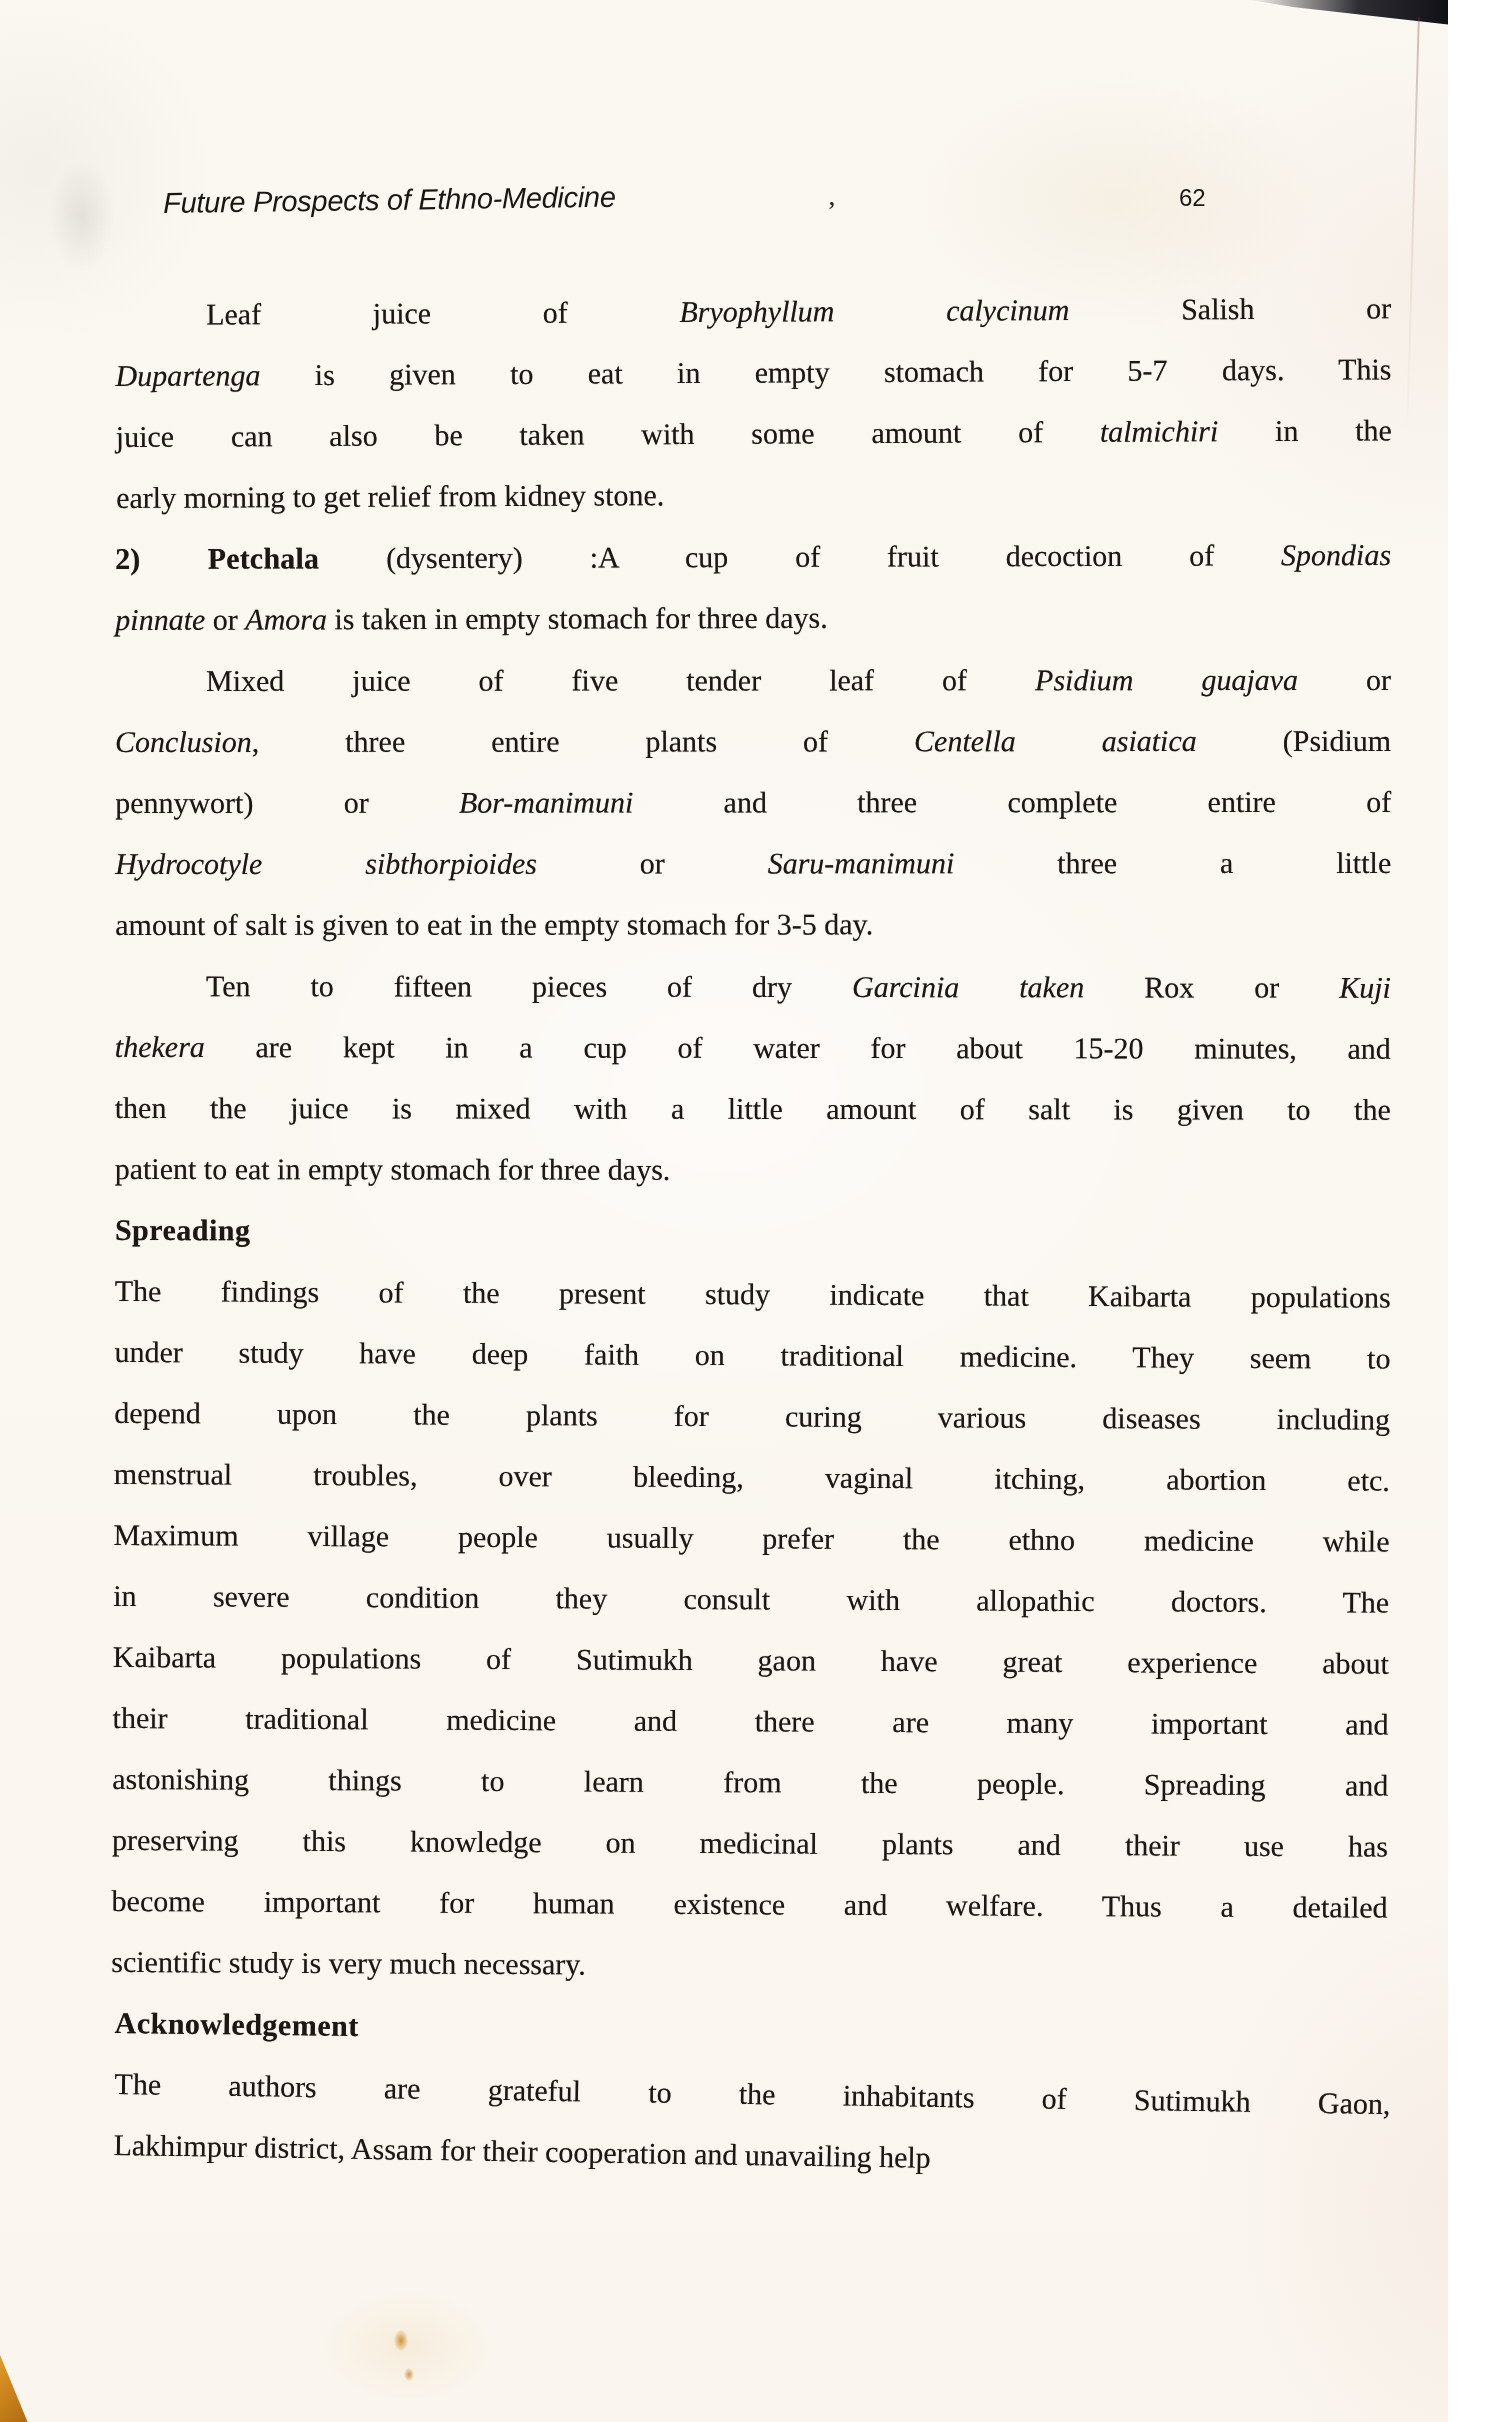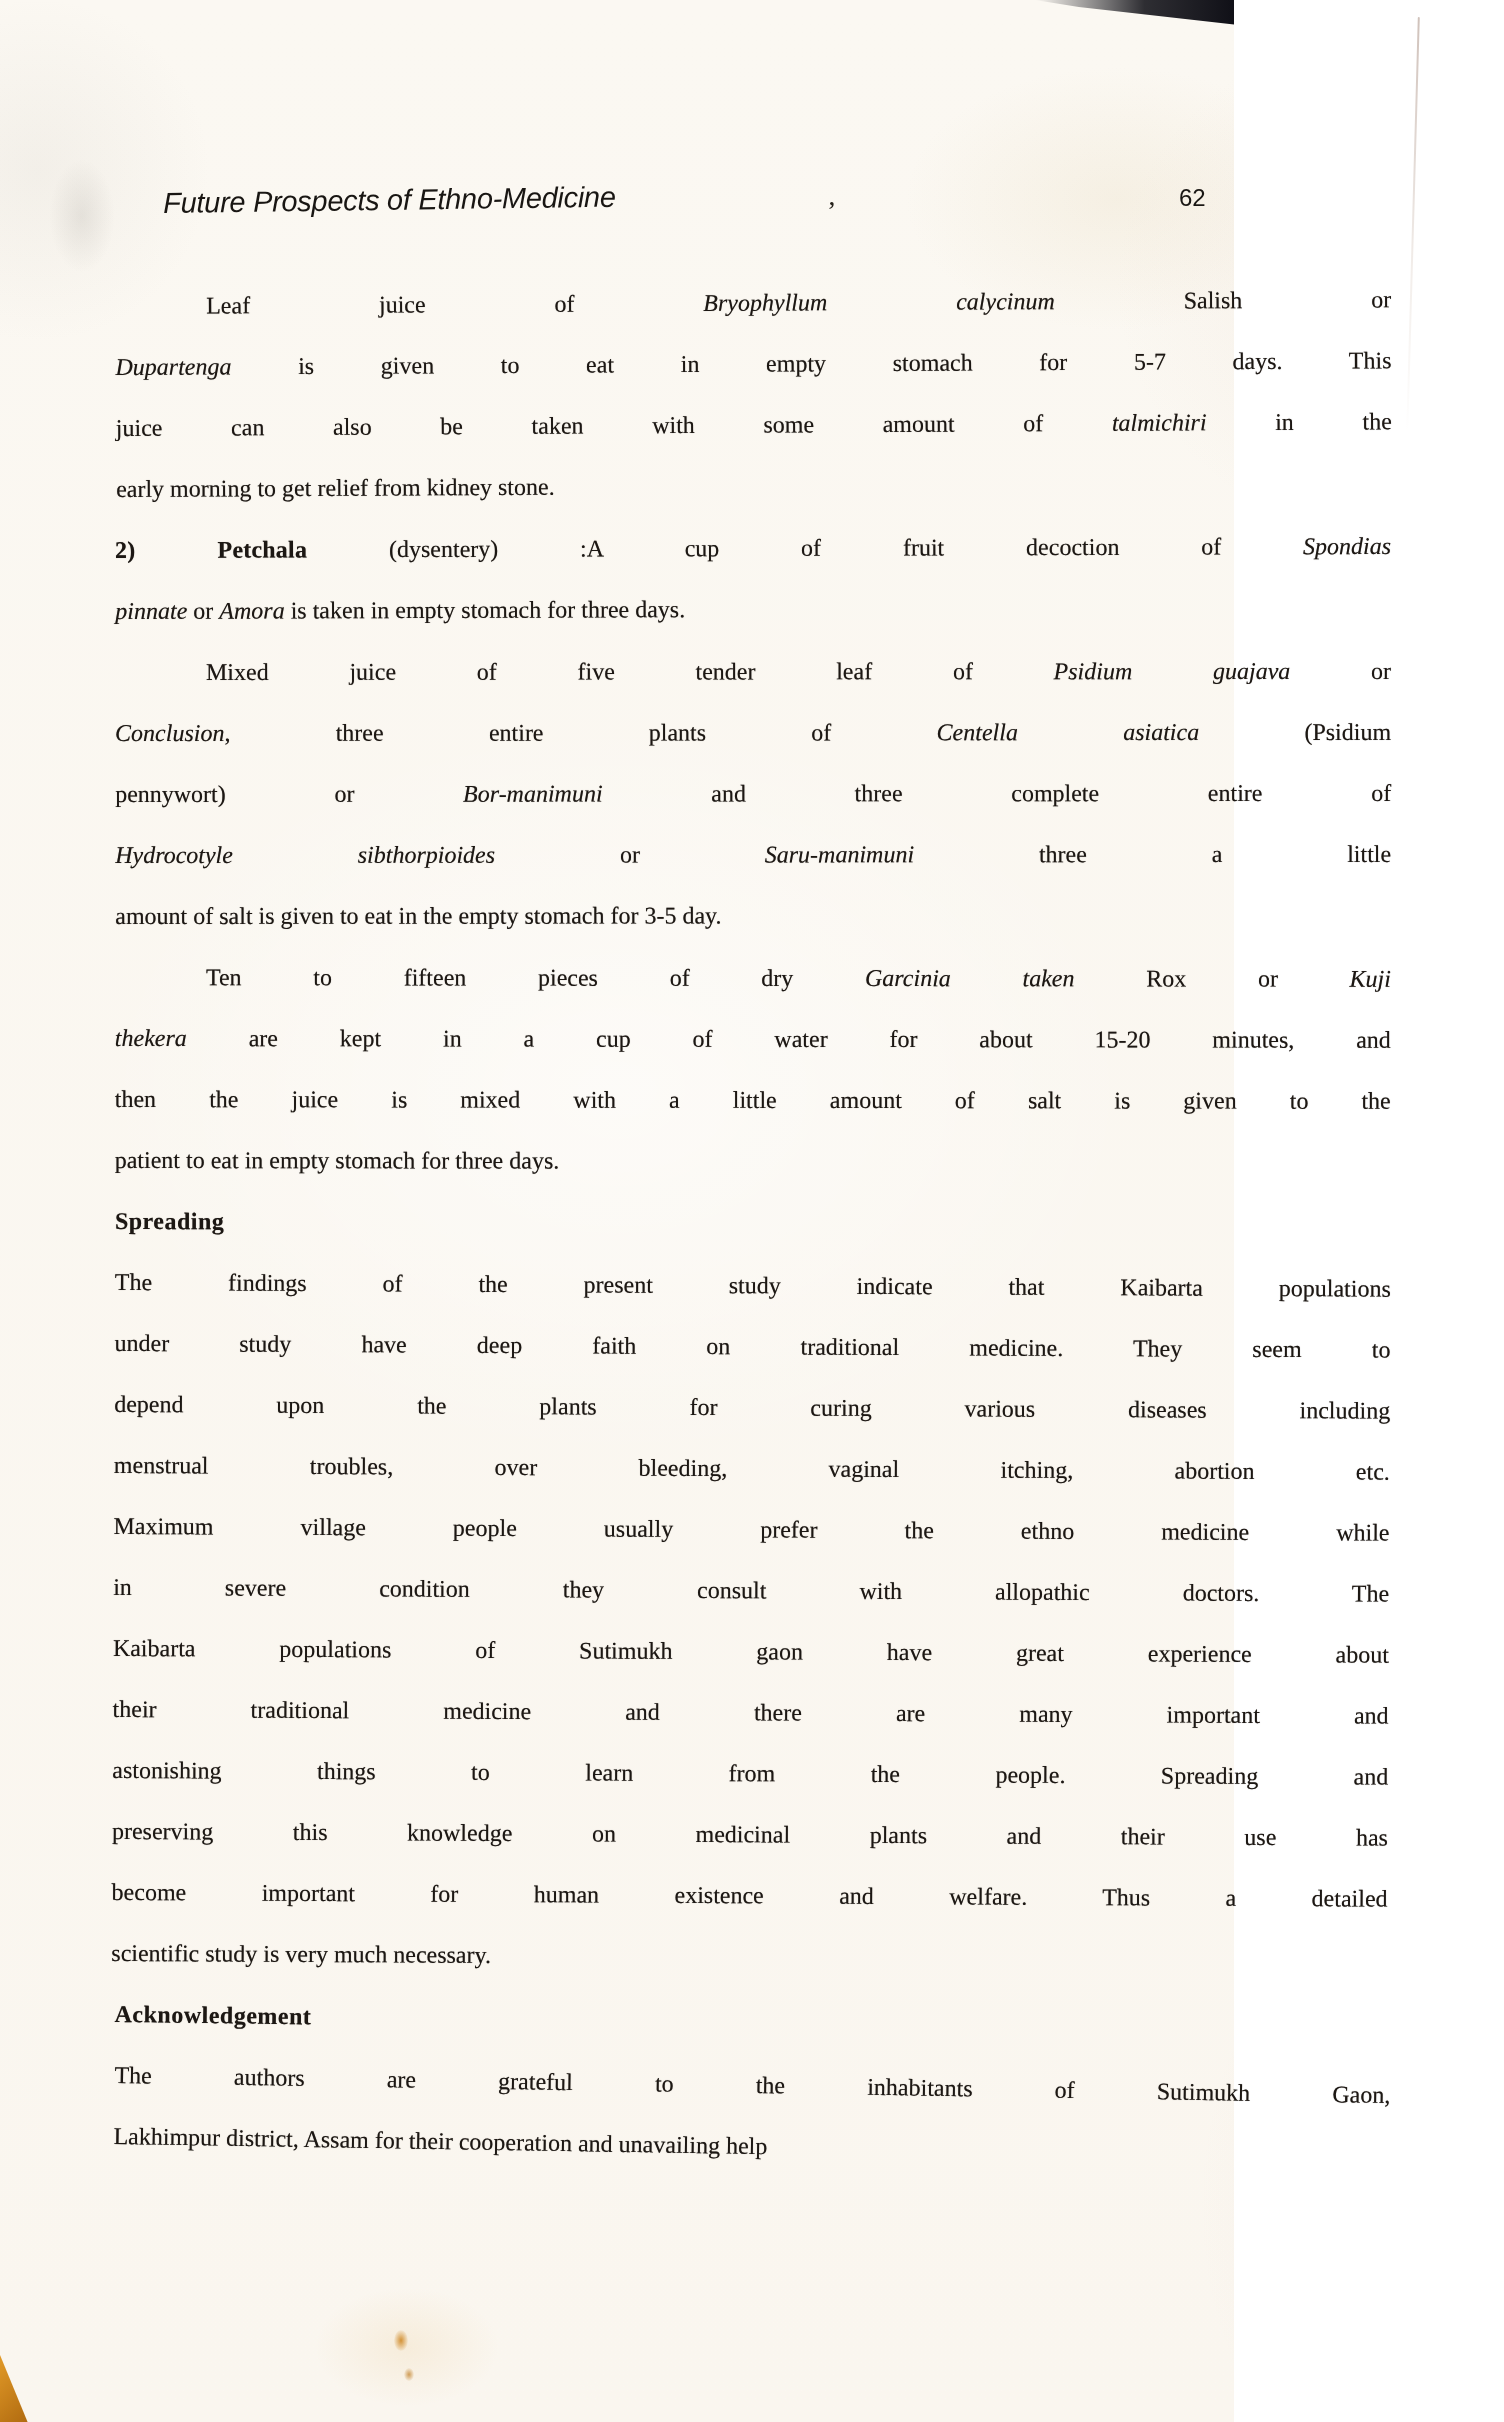--- a/index.html
+++ b/index.html
@@ -4,21 +4,21 @@
 <style>
   html, body { margin: 0; padding: 0; }
   body {
     width: 1505px; height: 2423px;
     overflow: hidden;
     font-family: "Liberation Serif", "DejaVu Serif", serif;
     background: #ffffff;
   }
   #page {
     position: relative;
-    width: 1234px; height: 2423px;
+    width: 1448px; height: 2423px;
     color: #1c1713;
     background:
       radial-gradient(132px 85px at 407px 2347px, rgba(215,150,40,0.10), transparent 70%),
       radial-gradient(303px 189px at 1117px 199px, rgba(216,196,150,0.16), transparent 70%),
       radial-gradient(492px 397px at 1457px 284px, rgba(205,170,150,0.12), transparent 70%),
       radial-gradient(397px 492px at 1476px 2205px, rgba(214,168,158,0.13), transparent 70%),
       radial-gradient(246px 246px at 38px 170px, rgba(182,176,166,0.12), transparent 70%),
       radial-gradient(662px 473px at 50% 45%, rgba(255,255,255,0.5), transparent 80%),
       linear-gradient(#fbf8f2, #faf6ef);
   }
@@ -34,22 +34,22 @@
     position: absolute; left: 827px; top: 195px;
     font-size: 28px; color: #242019;
   }
   .page-number {
     position: absolute; left: 1179px; top: 184px;
     font-family: "Liberation Sans", sans-serif;
     font-size: 24px; color: #191613;
   }
   
   #content {
-    position: absolute; left: 115px; top: 276px; width: 1276px;
-    font-size: 24px; line-height: 61px;
+    position: absolute; left: 115px; top: 284px; width: 1276px;
+    font-size: 30px; line-height: 61px;
     text-shadow: 0 0 0.7px rgba(20,15,10,0.55);
   }
   .block { transform-origin: left top; }
   .line {
     text-align: justify;
     text-align-last: justify;
     white-space: normal;
   }
   .line.last, .heading .line { text-align-last: left; }
   .block.indent .line.first { padding-left: 91px; }

